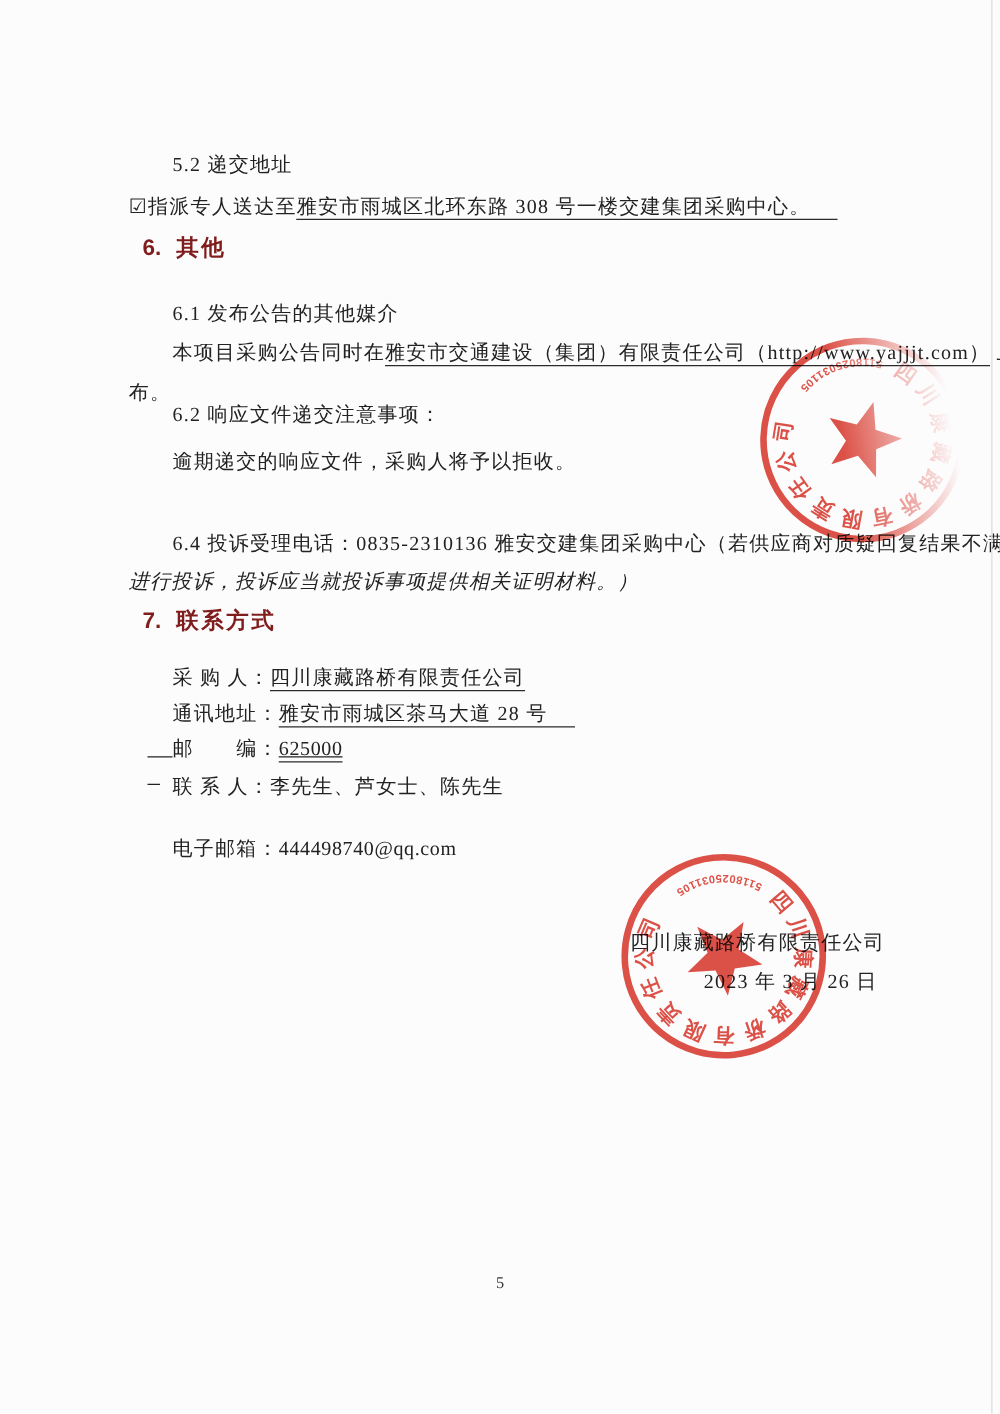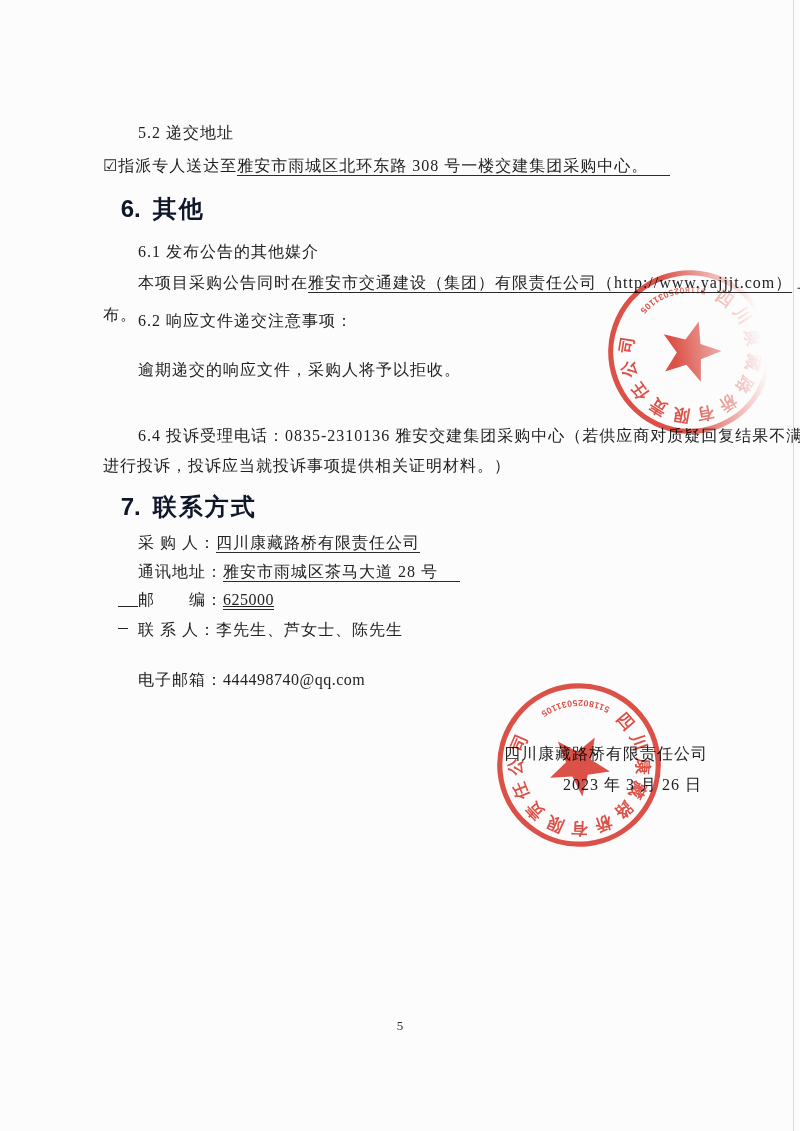--- a/index.html
+++ b/index.html
@@ -7,21 +7,21 @@
     position:relative;width:800px;height:1131px;margin:0 auto;
     background:#fdfcfd;overflow:hidden;
     font-family:"Liberation Serif","DejaVu Serif",serif;
     color:#222;font-size:16px;letter-spacing:1px;
   }
   .line{position:absolute;white-space:pre;line-height:22px;}
   .u{border-bottom:1.5px solid #2b2b2b;padding-bottom:1px;}
   .u-ext{padding-right:22px;}
   .heading{
     position:absolute;font-family:"Liberation Sans","DejaVu Sans",sans-serif;
-    font-weight:bold;font-size:24px;color:#0f172a;letter-spacing:2px;white-space:pre;
+    font-weight:bold;font-size:18px;color:#7f1d1d;letter-spacing:2px;white-space:pre;
   }
   .heading .num{margin-right:12px;letter-spacing:0;}
   .row-label{display:inline-block;}
   .mono-val{letter-spacing:0.5px;}
   .sig{position:absolute;white-space:pre;}
   .pagenum{
     position:absolute;left:0;right:0;top:1018px;text-align:center;
     font-size:13px;color:#333;letter-spacing:0;
   }
   .seal{position:absolute;mix-blend-mode:multiply;opacity:0.88;}
@@ -54,32 +54,32 @@
   <div class="line" style="top:219px;left:118px;">
     <span>6.1 发布公告的其他媒介</span>
   </div>
   <div class="line" style="top:250px;left:118px;">
     <span>本项目采购公告同时在</span><span class="u">雅安市交通建设（集团）有限责任公司（http://www.yajjjt.com）</span><span> 上发</span>
   </div>
   <div class="line" style="top:282px;left:83px;">
     <span>布。</span>
   </div>
 
-  <div class="line" style="top:288px;left:118px;">
+  <div class="line" style="top:300px;left:118px;">
     <span>6.2 响应文件递交注意事项：</span>
   </div>
   <div class="line" style="top:337px;left:118px;">
     <span>逾期递交的响应文件，采购人将予以拒收。</span>
   </div>
 
 
   <div class="line" style="top:403px;left:118px;">
     <span>6.4 投诉受理电话：0835-2310136 雅安交建集团采购中心（若供应商对质疑回复结果不满意可</span>
   </div>
-  <div class="line" style="top:433px;left:83px;">
+  <div class="line" style="top:433px;left:83px;font-style:italic;">
     <span>进行投诉，投诉应当就投诉事项提供相关证明材料。）</span>
   </div>
 
   <div class="heading" style="top:463px;left:86px;">
     <span class="num">7.</span><span>联系方式</span>
   </div>
 
   <div class="line" style="top:510px;left:118px;">
     <span class="row-label">采 购 人：</span><span class="u">四川康藏路桥有限责任公司</span>
   </div>

